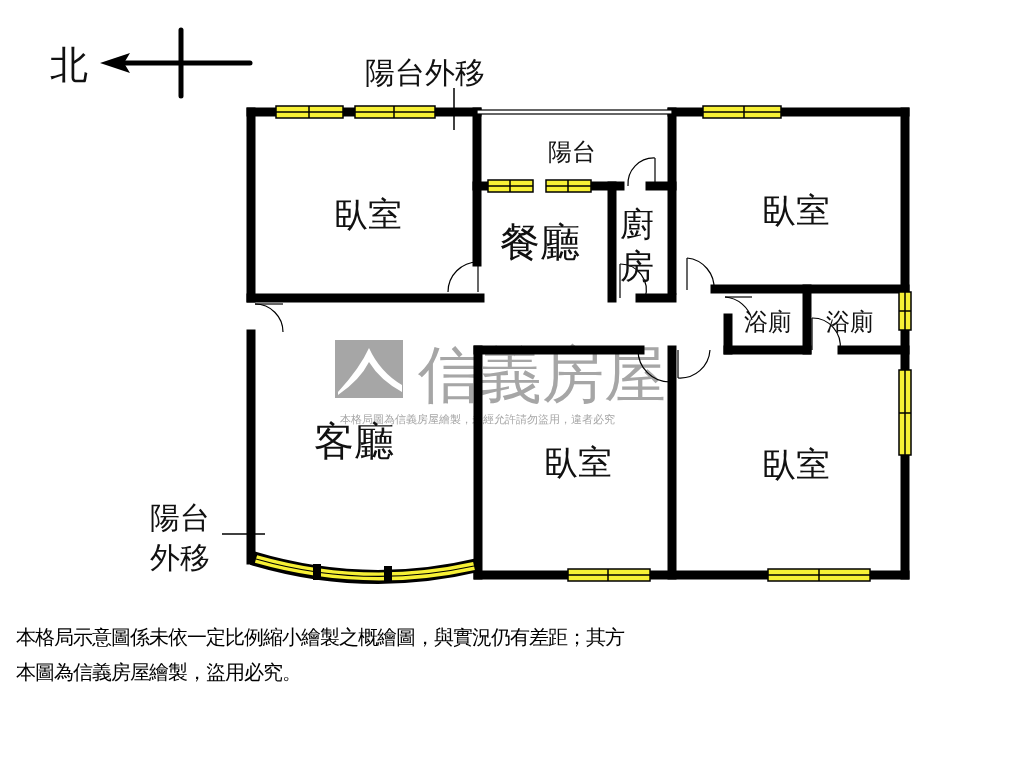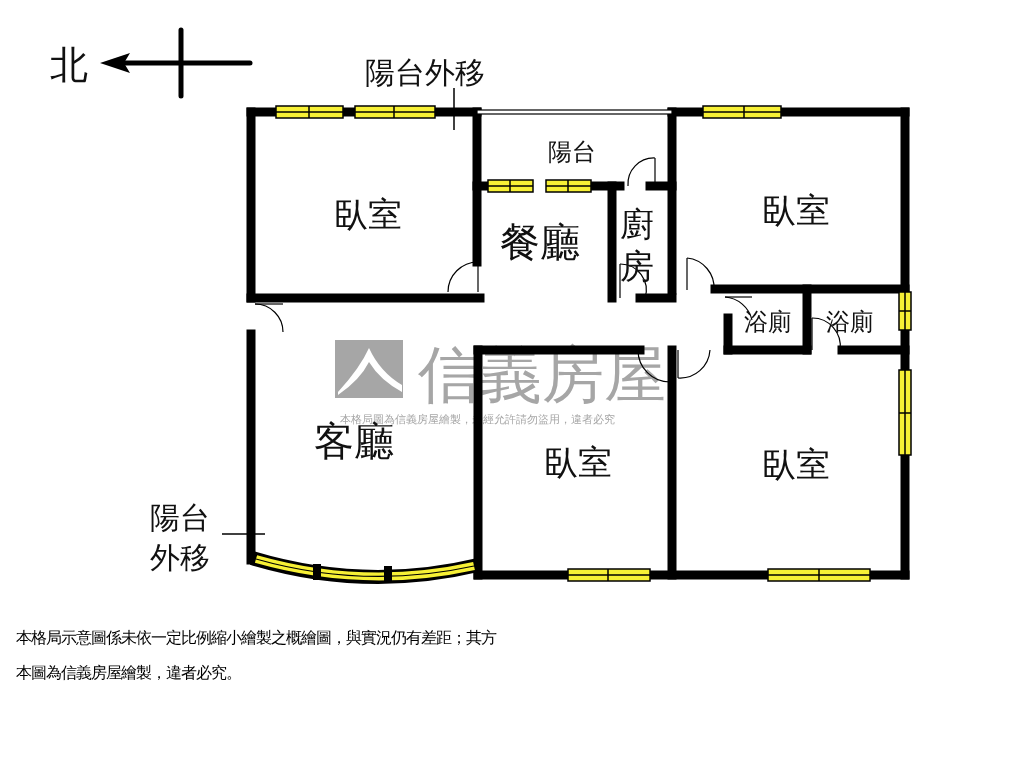--- a/index.html
+++ b/index.html
@@ -3,21 +3,21 @@
 <meta charset="utf-8">
 <style>
   html, body { margin: 0; padding: 0; background: #ffffff; }
   body { width: 1024px; height: 768px; position: relative; overflow: hidden;
          font-family: "DejaVu Serif", "Liberation Serif", serif; }
   #plan { position: absolute; left: 0; top: 0; }
   .lbl { font-family: "DejaVu Serif", "Liberation Serif", serif; fill: #111; }
   .wm { font-family: "DejaVu Sans", "Liberation Sans", sans-serif; fill: #a6a6a6; }
   .disclaimer { position: absolute; left: 16px; top: 620px; width: 1000px;
                 font-family: Liberation Serif, serif;
-                font-size: 16px; line-height: 35px; color: #000; letter-spacing: -1px; }
+                font-size: 20px; line-height: 35px; color: #000; letter-spacing: -1px; }
   .disclaimer div { white-space: nowrap; }
 </style>
 </head>
 <body>
 
 <svg id="plan" width="1024" height="610" viewBox="0 0 1024 610" xmlns="http://www.w3.org/2000/svg">
 
   <g>
     <rect x="335" y="340" width="68" height="58" fill="#a6a6a6"></rect>
     <path d="M338 392 Q360 368 369 348 Q380 372 402 385 L402 392 Q380 380 369 362 Q360 380 338 395 Z" fill="#ffffff"></path>
@@ -145,14 +145,14 @@
     <text x="744" y="330" class="lbl" font-size="24">浴廁</text>
     <text x="826" y="330" class="lbl" font-size="24">浴廁</text>
     <text x="314" y="455" class="lbl" font-size="40">客廳</text>
     <text x="544" y="474" class="lbl" font-size="34">臥室</text>
     <text x="762" y="476" class="lbl" font-size="34">臥室</text>
   </g>
 </svg>
 
 <div class="disclaimer">
   <div>本格局示意圖係未依一定比例縮小繪製之概繪圖，與實況仍有差距；其方</div>
-  <div>本圖為信義房屋繪製，違者必究。</div>
+  <div>本圖為信義房屋繪製，盜用必究。</div>
 </div>
 
 </body></html>

